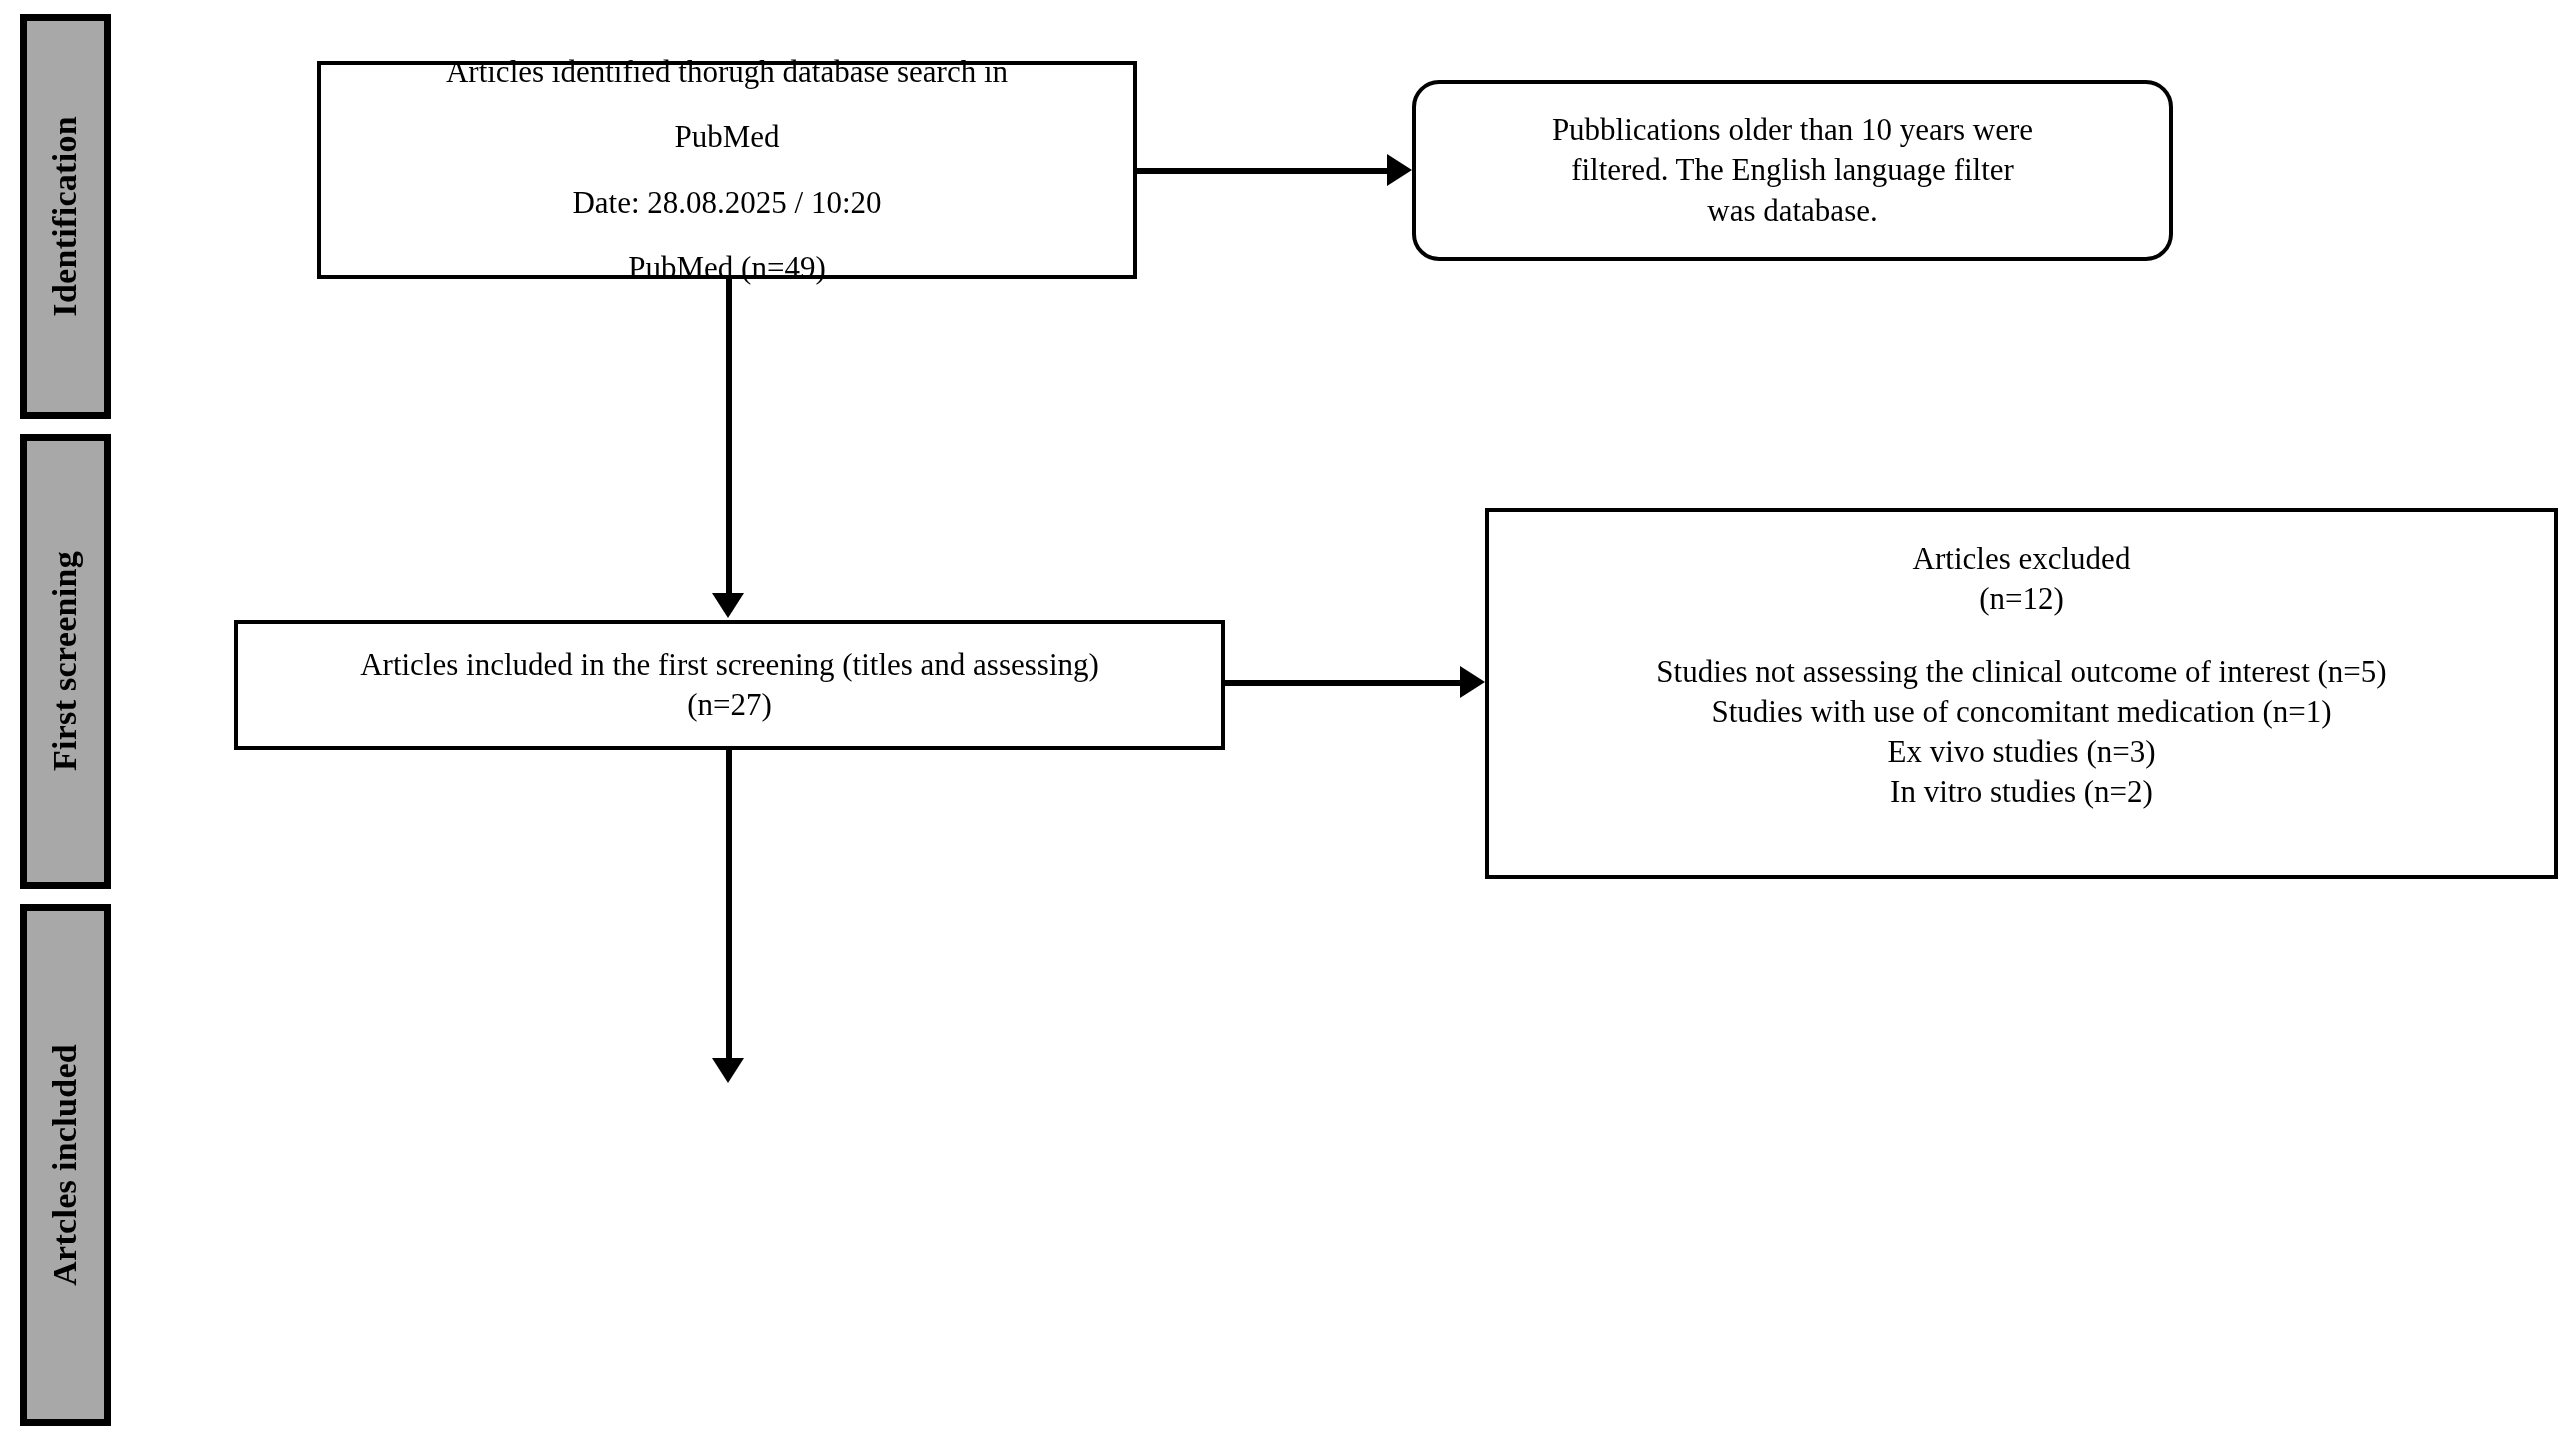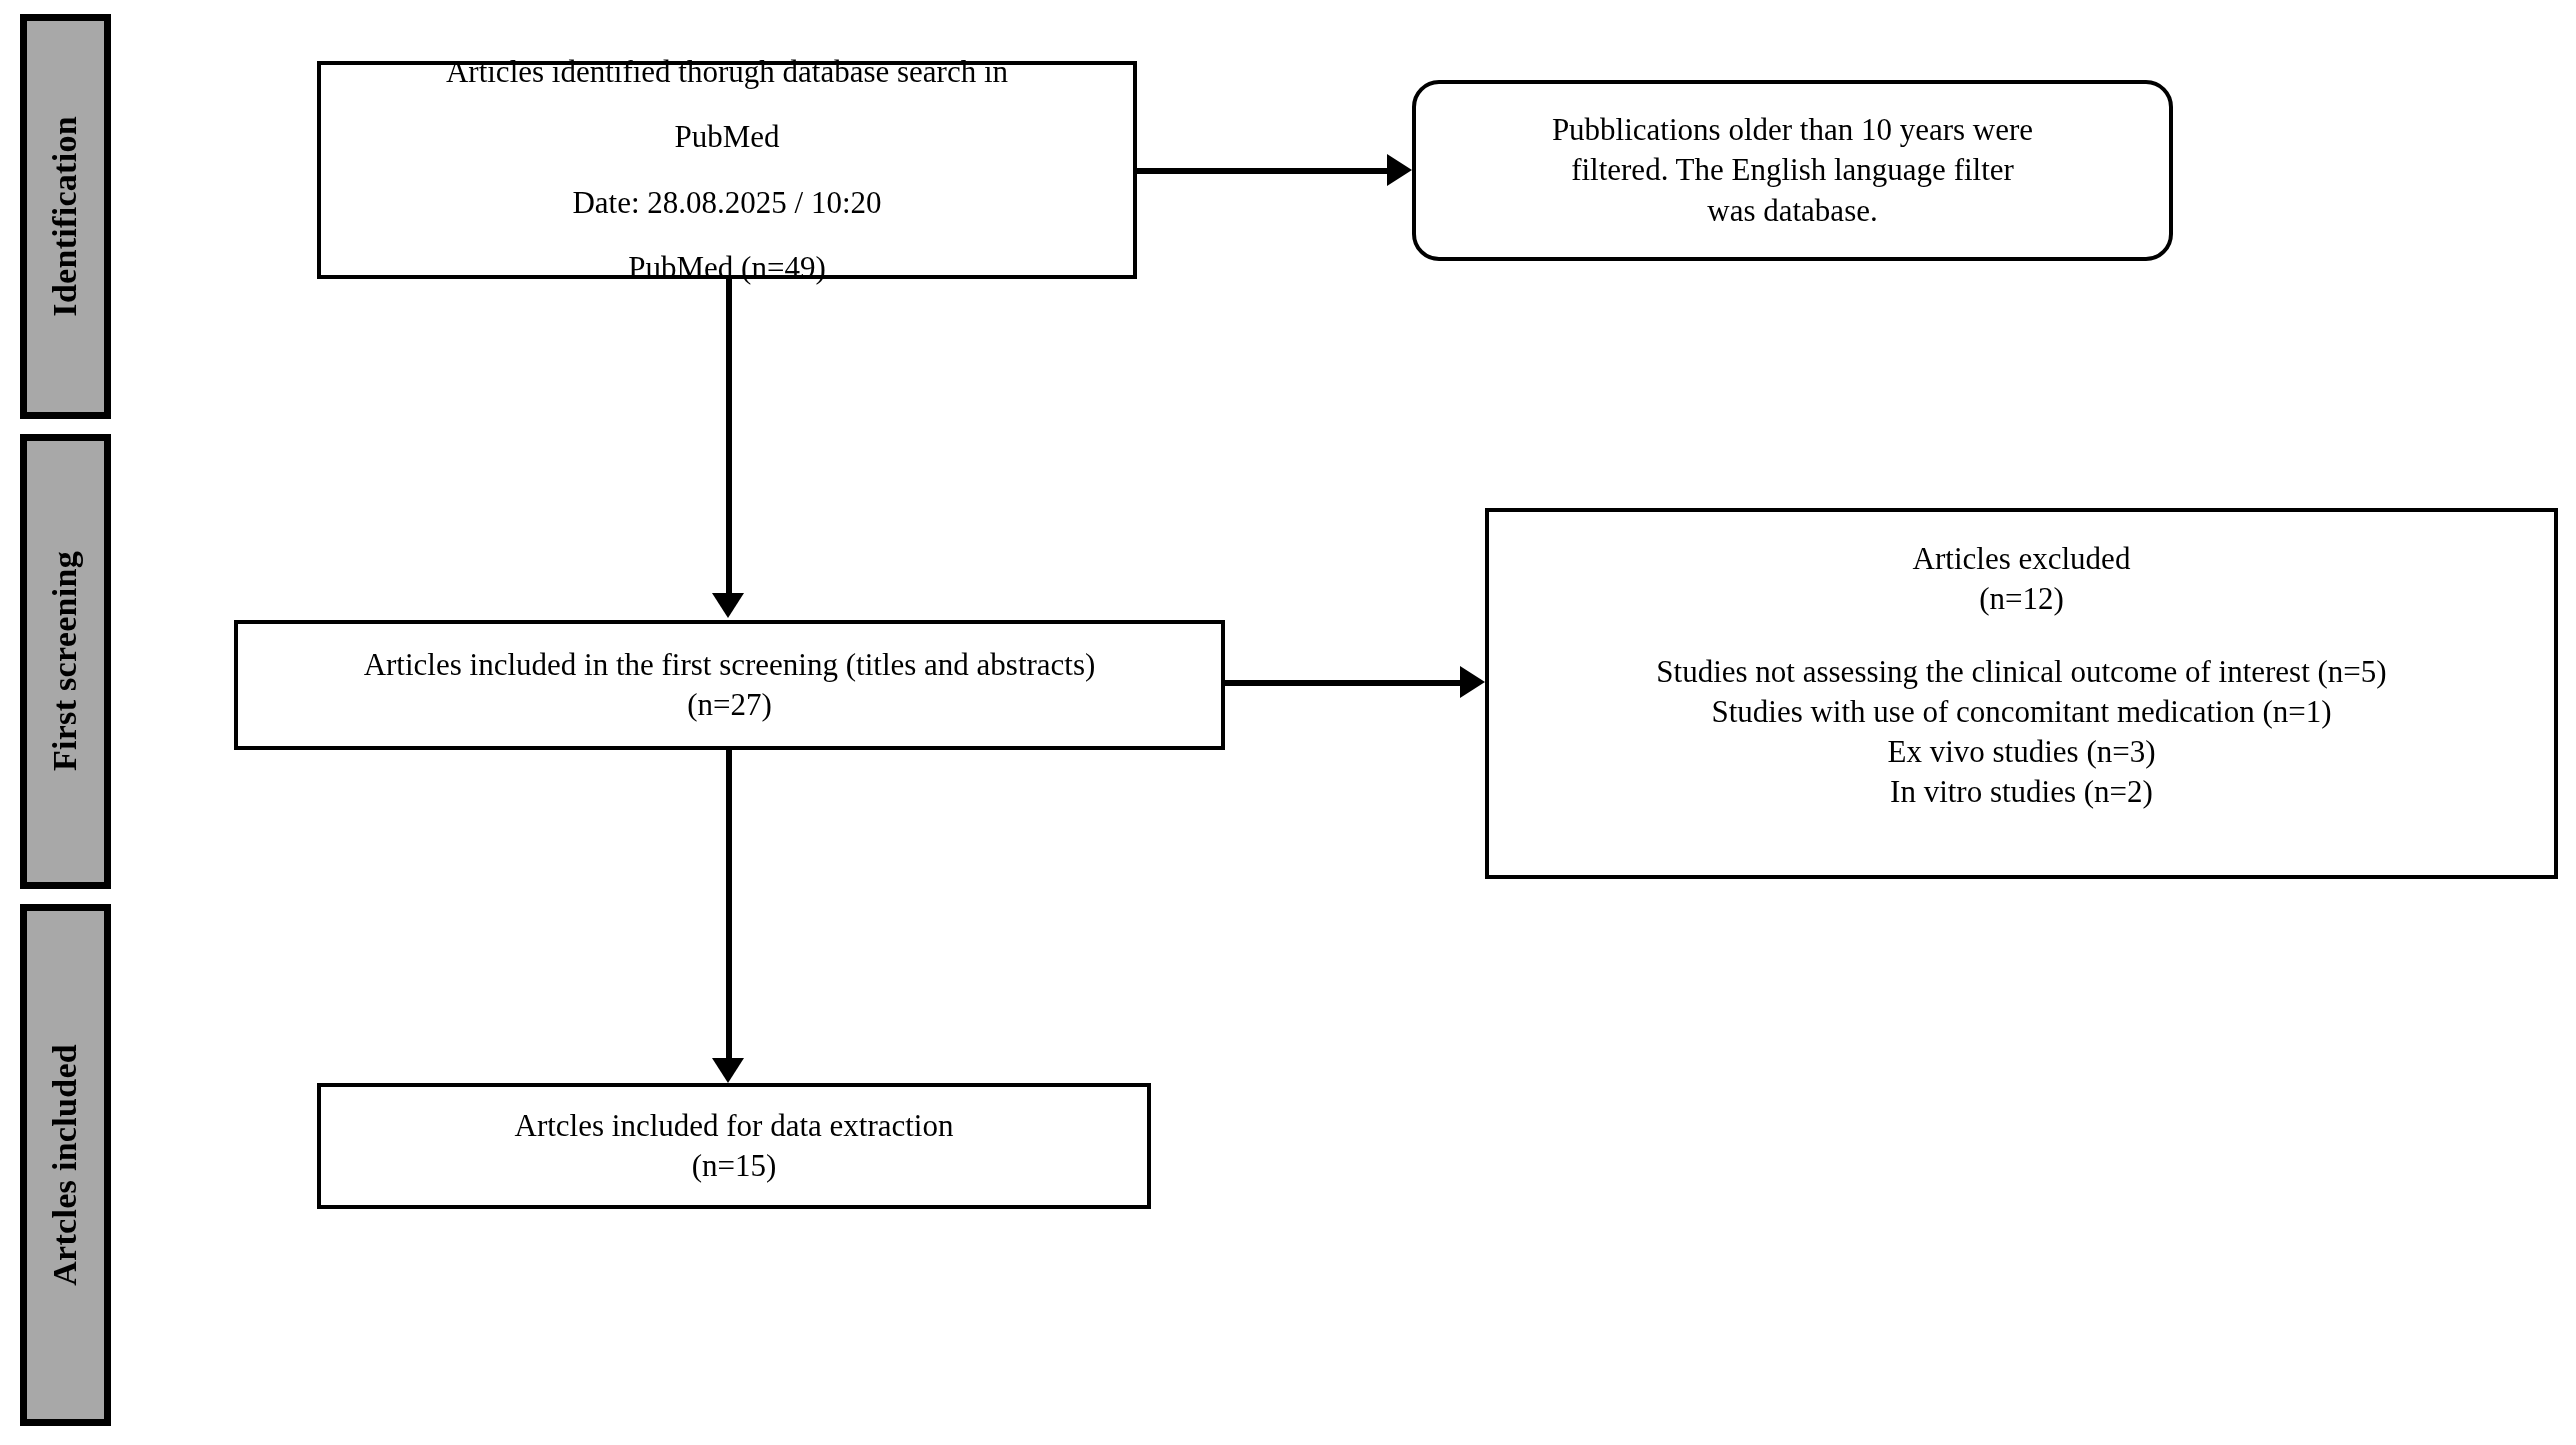--- a/index.html
+++ b/index.html
@@ -116,39 +116,35 @@
     <span class="ln">was database.</span>
   </div>
 
   <div class="conn-h" style="left:1137px; top:168px; width:251px;"></div>
   <div class="arrow-right" style="left:1387px; top:154px;"></div>
 
   <div class="conn-v" style="left:726px; top:279px; height:317px;"></div>
   <div class="arrow-down" style="left:712px; top:593px;"></div>
 
   <div class="flow-box" style="left:234px; top:620px; width:991px; height:130px;">
-    <span class="ln">Articles included in the first screening (titles and abstracts)</span>
+    <span class="ln">Articles included in the first screening (titles and assessing)</span>
     <span class="ln">(n=27)</span>
   </div>
 
   <div class="flow-box" style="left:1485px; top:508px; width:1073px; height:371px; justify-content:flex-start; padding-top:27px;">
     <span class="ln">Articles excluded</span>
     <span class="ln">(n=12)</span>
     <span class="spacer-line"></span>
     <span class="ln">Studies not assessing the clinical outcome of interest (n=5)</span>
     <span class="ln">Studies with use of concomitant medication (n=1)</span>
     <span class="ln">Ex vivo studies (n=3)</span>
     <span class="ln">In vitro studies (n=2)</span>
   </div>
 
   <div class="conn-h" style="left:1225px; top:680px; width:237px;"></div>
   <div class="arrow-right" style="left:1460px; top:666px;"></div>
 
   <div class="conn-v" style="left:726px; top:749px; height:310px;"></div>
   <div class="arrow-down" style="left:712px; top:1058px;"></div>
 
-  <div class="flow-box" style="left:317px; top:1083px; width:834px; height:126px;">
-    <span class="ln">Artcles included for data extraction</span>
-    <span class="ln">(n=15)</span>
-  </div>
 
 </div>
 
 
 </body></html>

